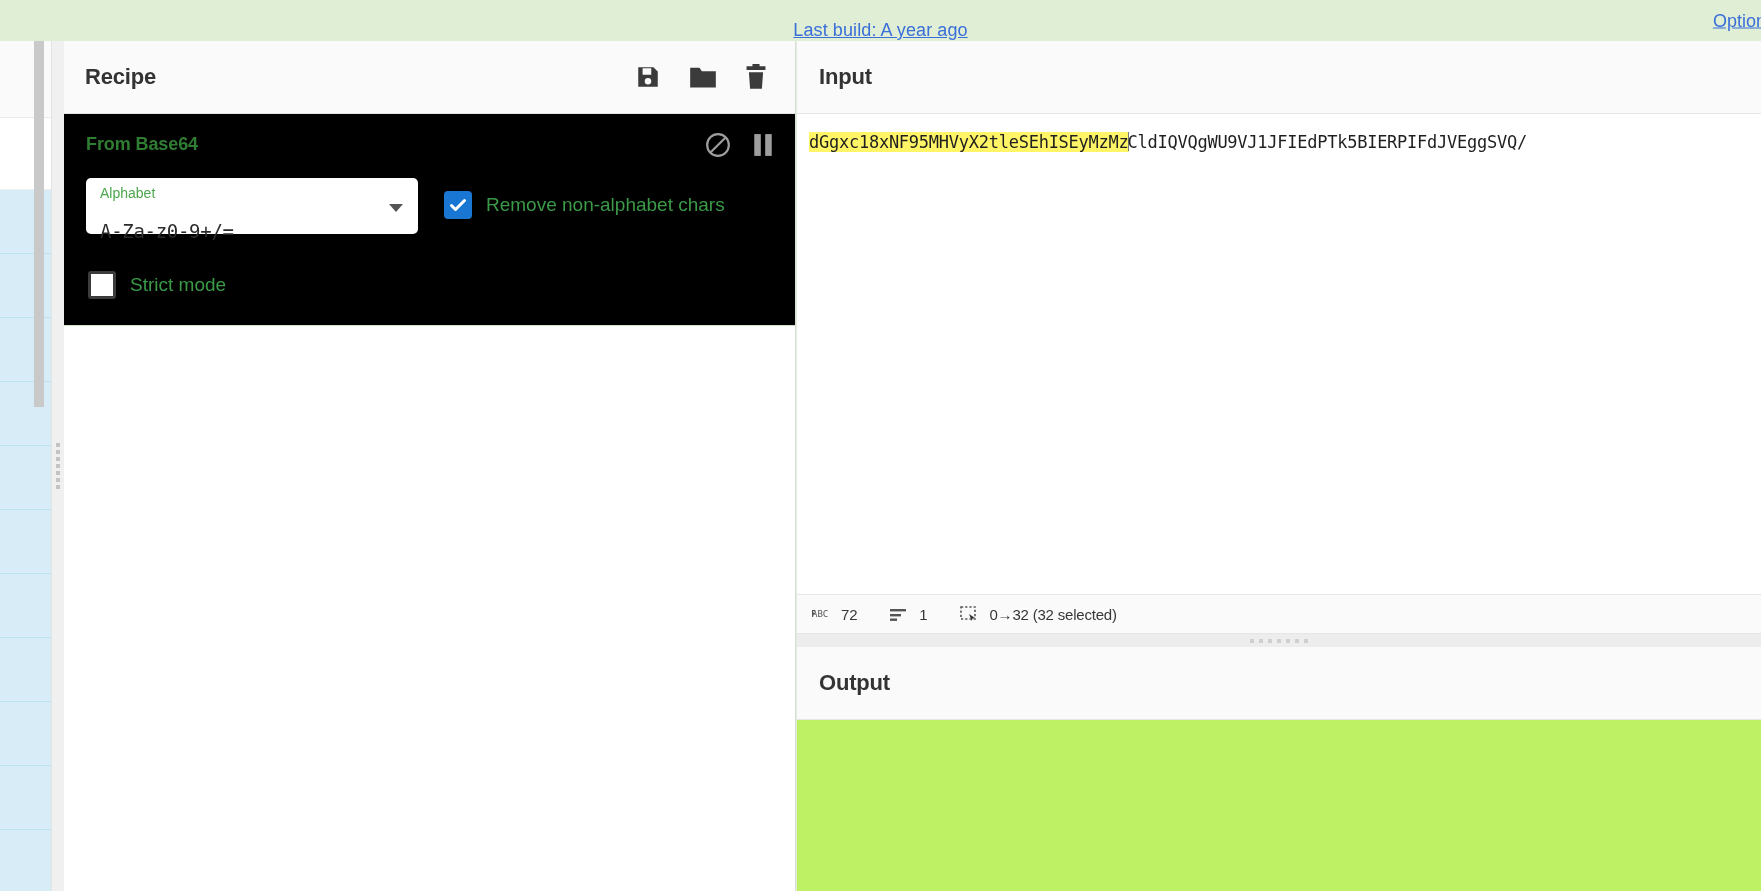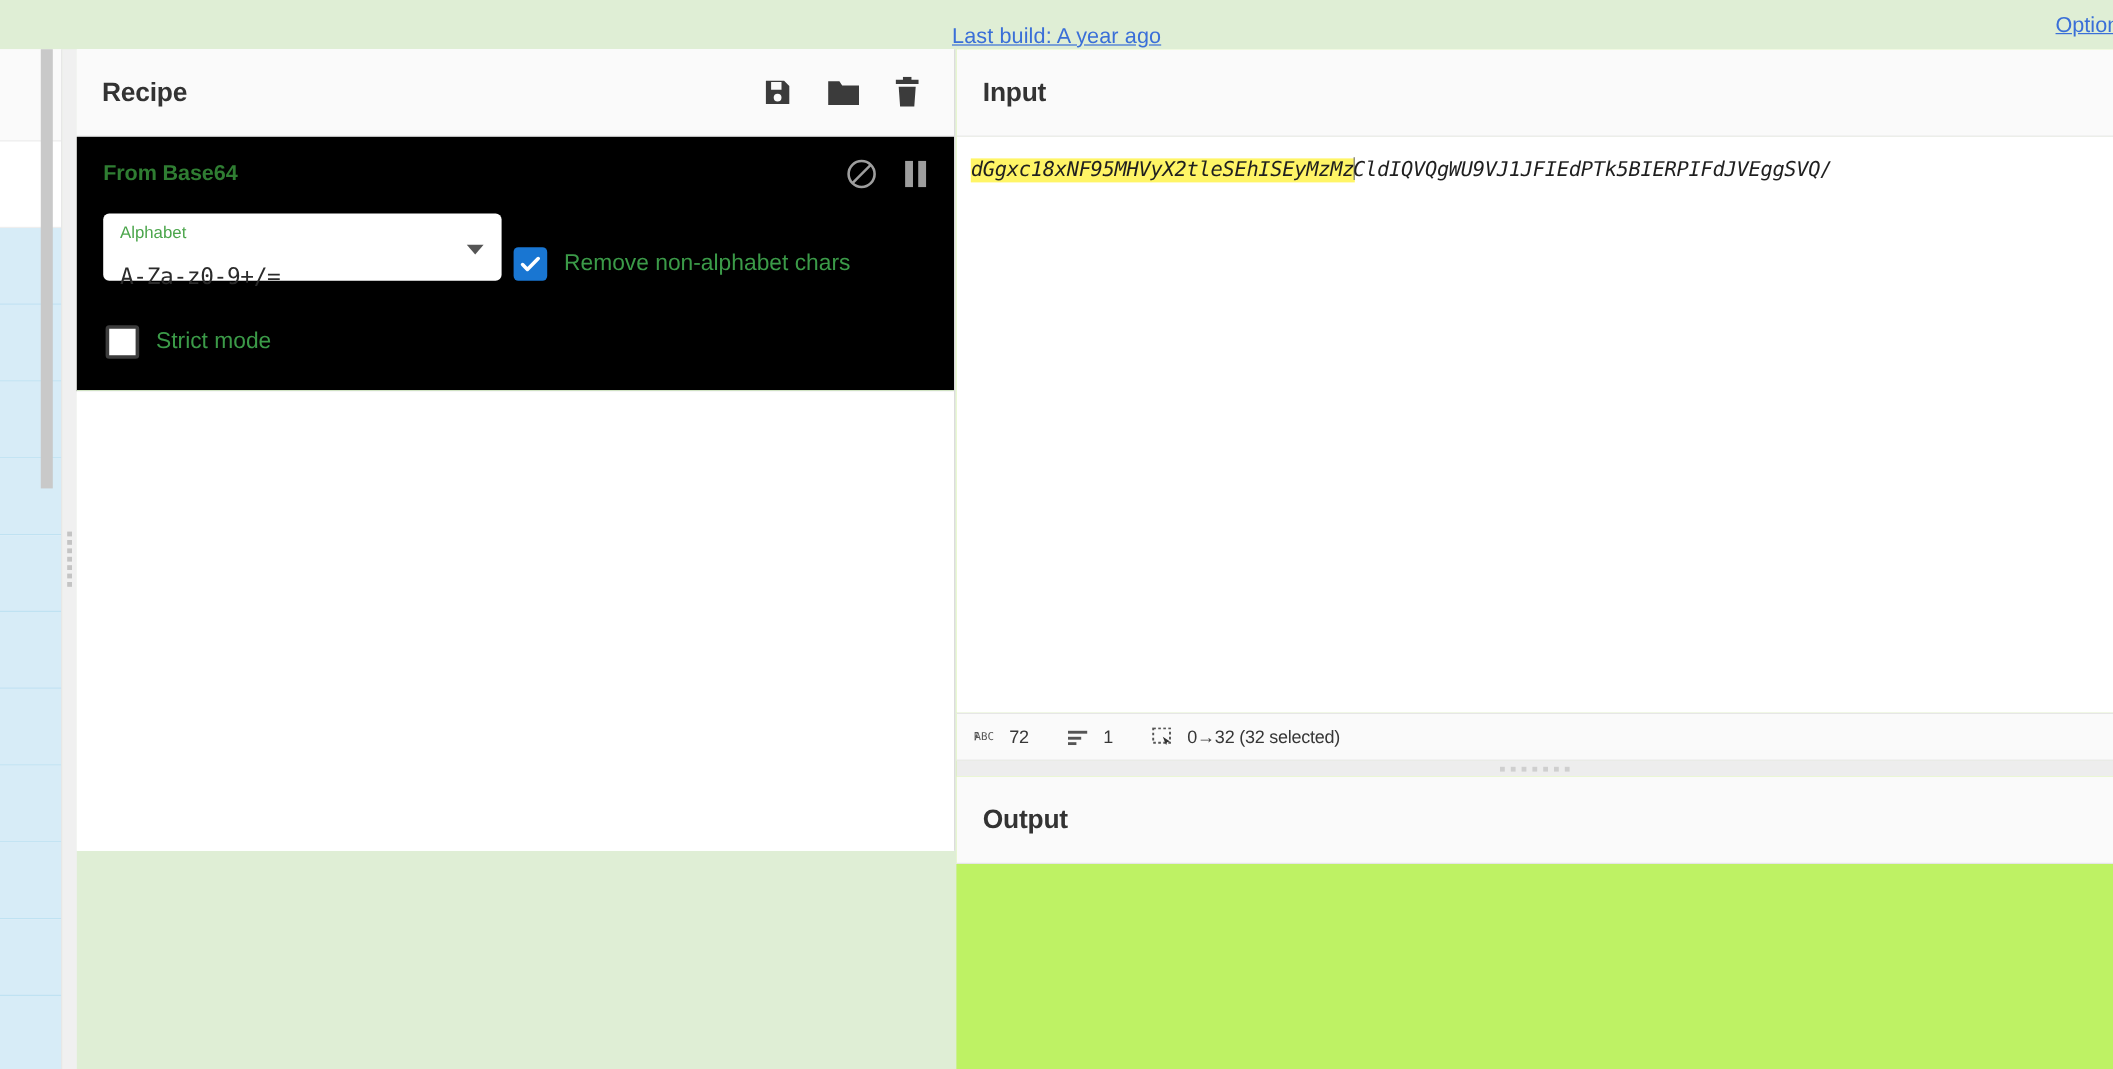--- a/index.html
+++ b/index.html
@@ -67,21 +67,21 @@
     width: 12px; height: 850px;
     background: #f0f0f0;
     display: flex; align-items: center; justify-content: center;
   }
   .vgrip { display: flex; flex-direction: column; gap: 3px; }
   .vgrip i { width: 4px; height: 4px; background: #c4c4c4; display: block; }
 
   
   .recipe-pane {
     position: absolute; left: 64px; top: 41px;
-    width: 732px; height: 668px;
+    width: 732px; height: 850px;
     background: #ffffff;
     border-right: 1px solid #dcdcdc;
     display: flex; flex-direction: column;
   }
   .pane-head {
     height: 73px; flex: 0 0 73px;
     background: #fafafa;
     border-bottom: 1px solid #e6e6e6;
     display: flex; align-items: center;
     padding: 0 28px 0 21px;
@@ -101,21 +101,21 @@
   }
   .op-head { display: flex; align-items: flex-start; }
   .op-name {
     font-size: 18px; font-weight: bold; color: #2f7d32;
     letter-spacing: -.1px; padding-top: 2px;
   }
   .op-head-icons { margin-left: auto; display: flex; align-items: center; gap: 22px; }
   .op-head-icons svg { display: block; }
 
   .op-body { margin-top: 20px; }
-  .field-row { display: flex; align-items: flex-end; gap: 10px; }
+  .field-row { display: flex; align-items: flex-start; gap: 26px; }
 
   .select-wrap {
     position: relative;
     width: 332px; height: 56px;
     background: #ffffff;
     border-radius: 5px;
     padding: 7px 34px 0 14px;
   }
   .select-label { font-size: 14px; color: #4ca64c; line-height: 17px; }
   .select-value {
@@ -159,21 +159,21 @@
     background: #fafafa;
     border-bottom: 1px solid #e6e6e6;
     display: flex; align-items: center;
     padding: 0 22px;
   }
   .io-body {
     background: #ffffff;
     padding: 13px 0 0 12px;
     overflow: hidden;
   }
-  .input-body { flex: 0 0 480px; font-style: italic; }
+  .input-body { flex: 0 0 480px; }
   .mono-line {
     font-family: "DejaVu Sans Mono", monospace;
     font-size: 17px; line-height: 30px;
     color: #1f1f1f; letter-spacing: -.25px;
     white-space: pre;
   }
   .hl { background: #fff566; }
   .caret-bar {
     display: inline-block; width: 1px; height: 19px;
     background: #777; vertical-align: -3px; margin: 0 -1px;

